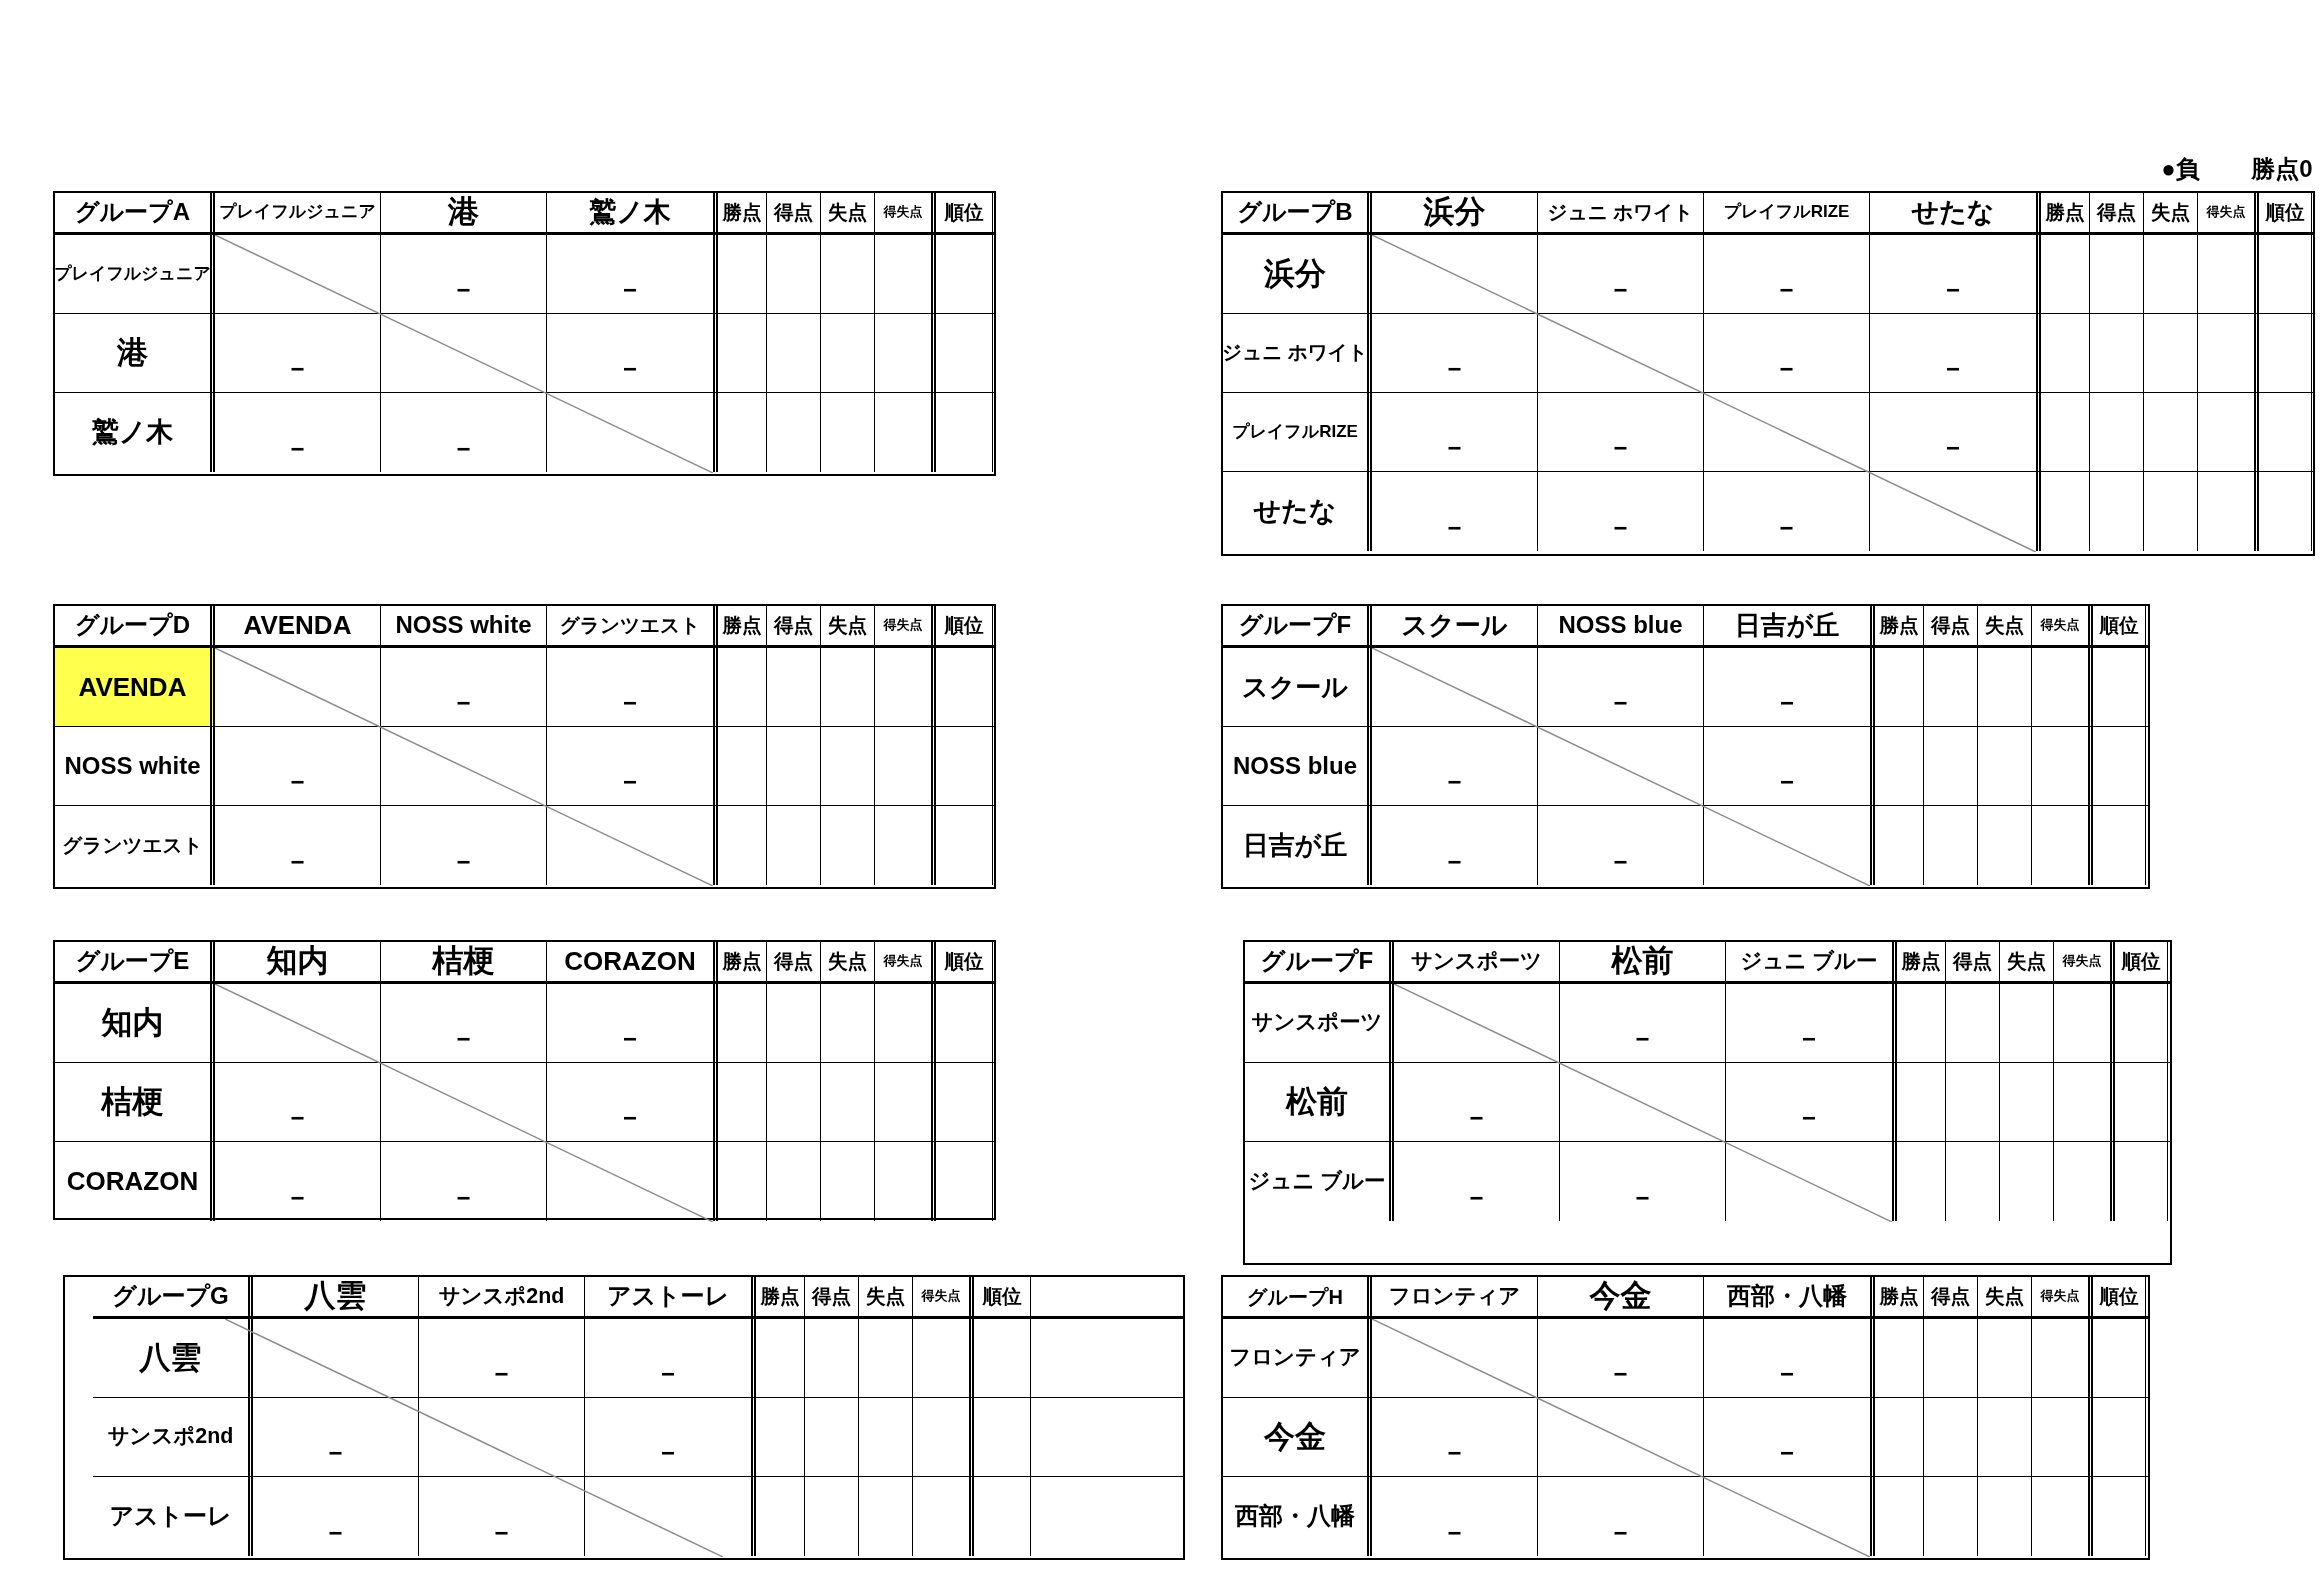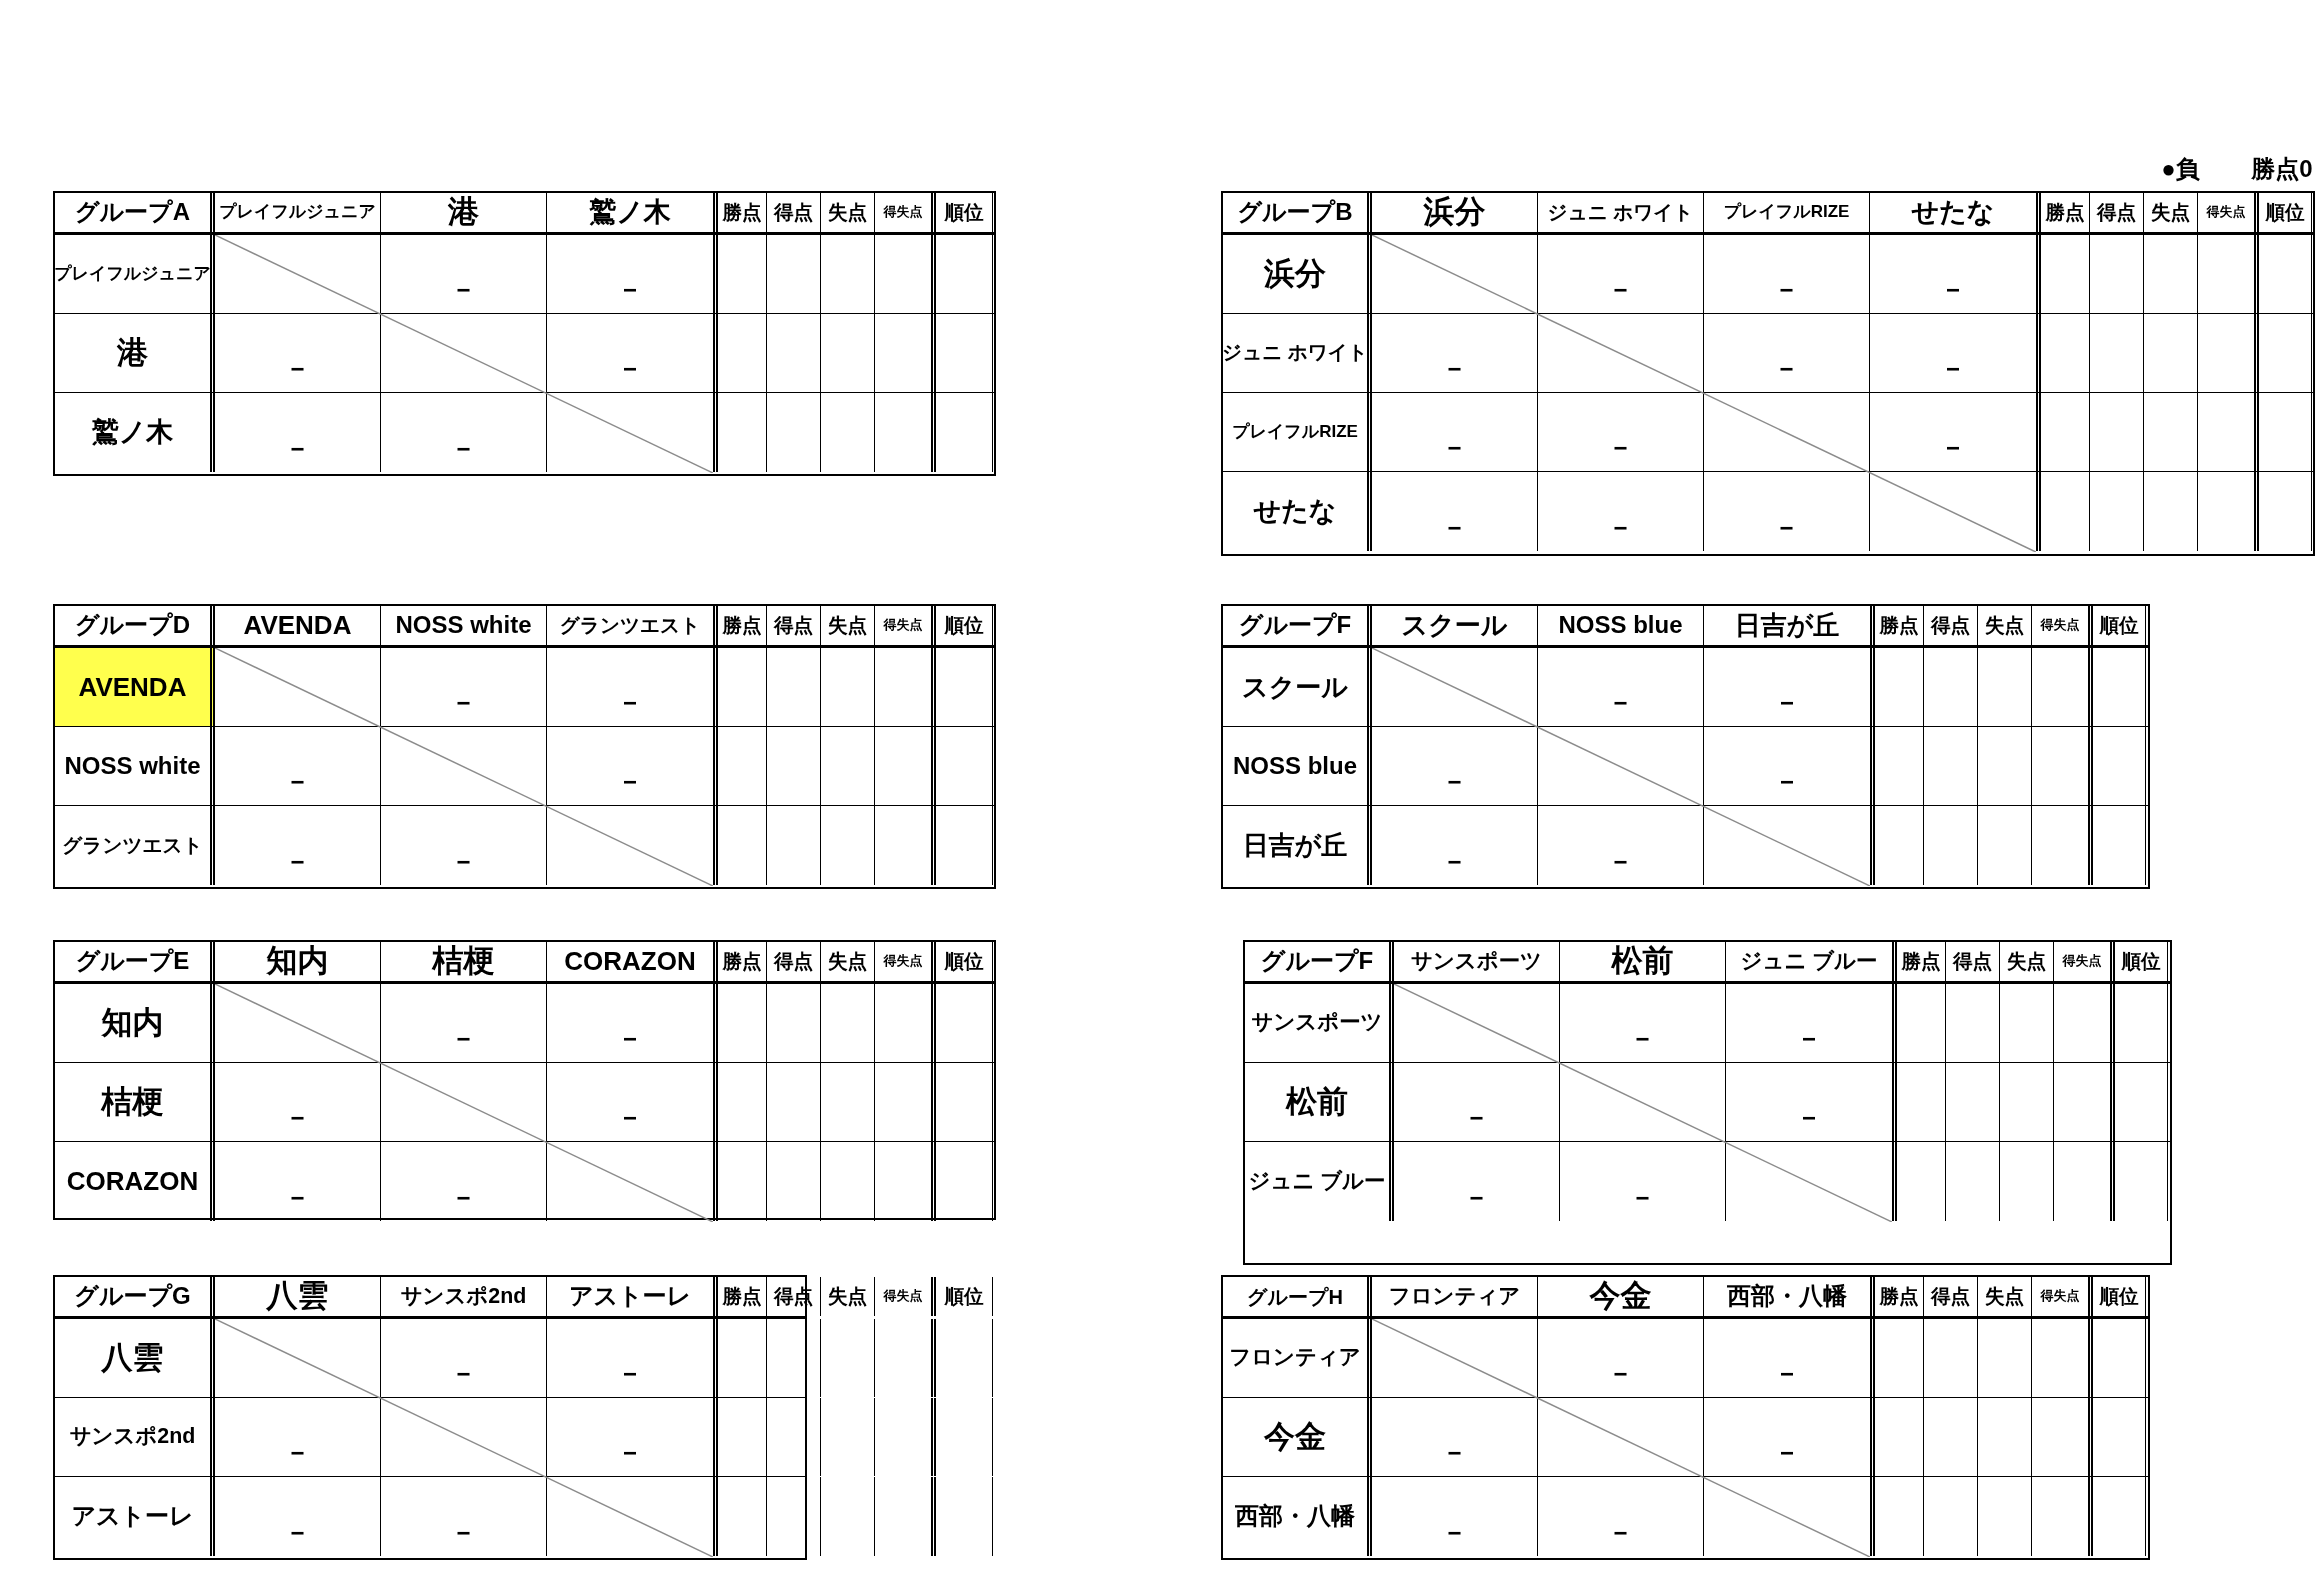--- a/index.html
+++ b/index.html
@@ -421,21 +421,21 @@
           <div class="cell dblL" style="width: 54px;"></div>
           <div class="cell" style="width: 54px;"></div>
           <div class="cell" style="width: 54px;"></div>
           <div class="cell noR" style="width: 56px;"></div>
           <div class="cell dblL" style="width: 58px;"></div>
         </div>
         <svg class="diag" viewBox="0 0 100 100" preserveAspectRatio="none" style="left: 149px; top: 42px; width: 498px; height: 238px;">
           <line x1="0" y1="0" x2="100" y2="100" stroke="#8c8c8c" stroke-width="1.5" vector-effect="non-scaling-stroke"></line>
         </svg>
       </div>
-      <div class="tbl" style="left: 53px; top: 1275px; width: 754px; height: 285px;">
+      <div class="tbl" style="left: 63px; top: 1275px; width: 1122px; height: 285px; padding-left: 28px;">
         <div class="row hrow" style="height: 42px;">
           <div class="cell dblR" style="width: 160px; font-size: 24px;">グループG</div>
           <div class="cell" style="width: 166px; font-size: 31px;">八雲</div>
           <div class="cell" style="width: 166px; font-size: 21.4px;">サンスポ2nd</div>
           <div class="cell noR" style="width: 166px; font-size: 24px;">アストーレ</div>
           <div class="cell dblL" style="width: 54px; font-size: 19.6px;">勝点</div>
           <div class="cell" style="width: 54px; font-size: 19.6px;">得点</div>
           <div class="cell" style="width: 54px; font-size: 19.6px;">失点</div>
           <div class="cell noR" style="width: 56px; font-size: 13px;">得失点</div>
           <div class="cell dblL" style="width: 62px; font-size: 19.6px;">順位</div>

